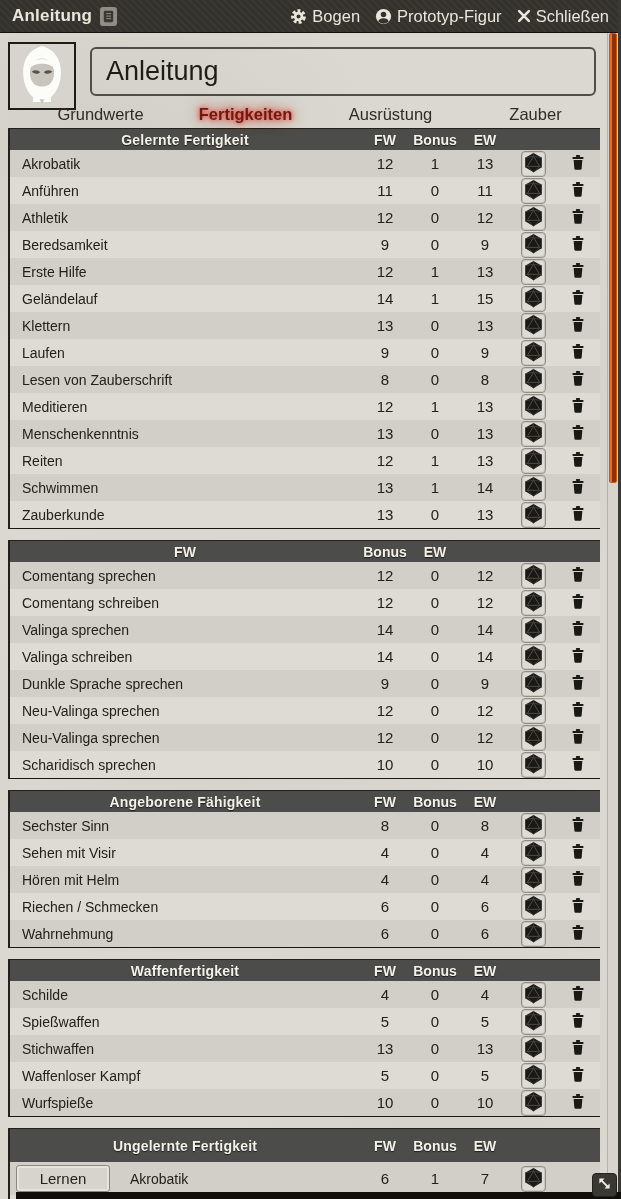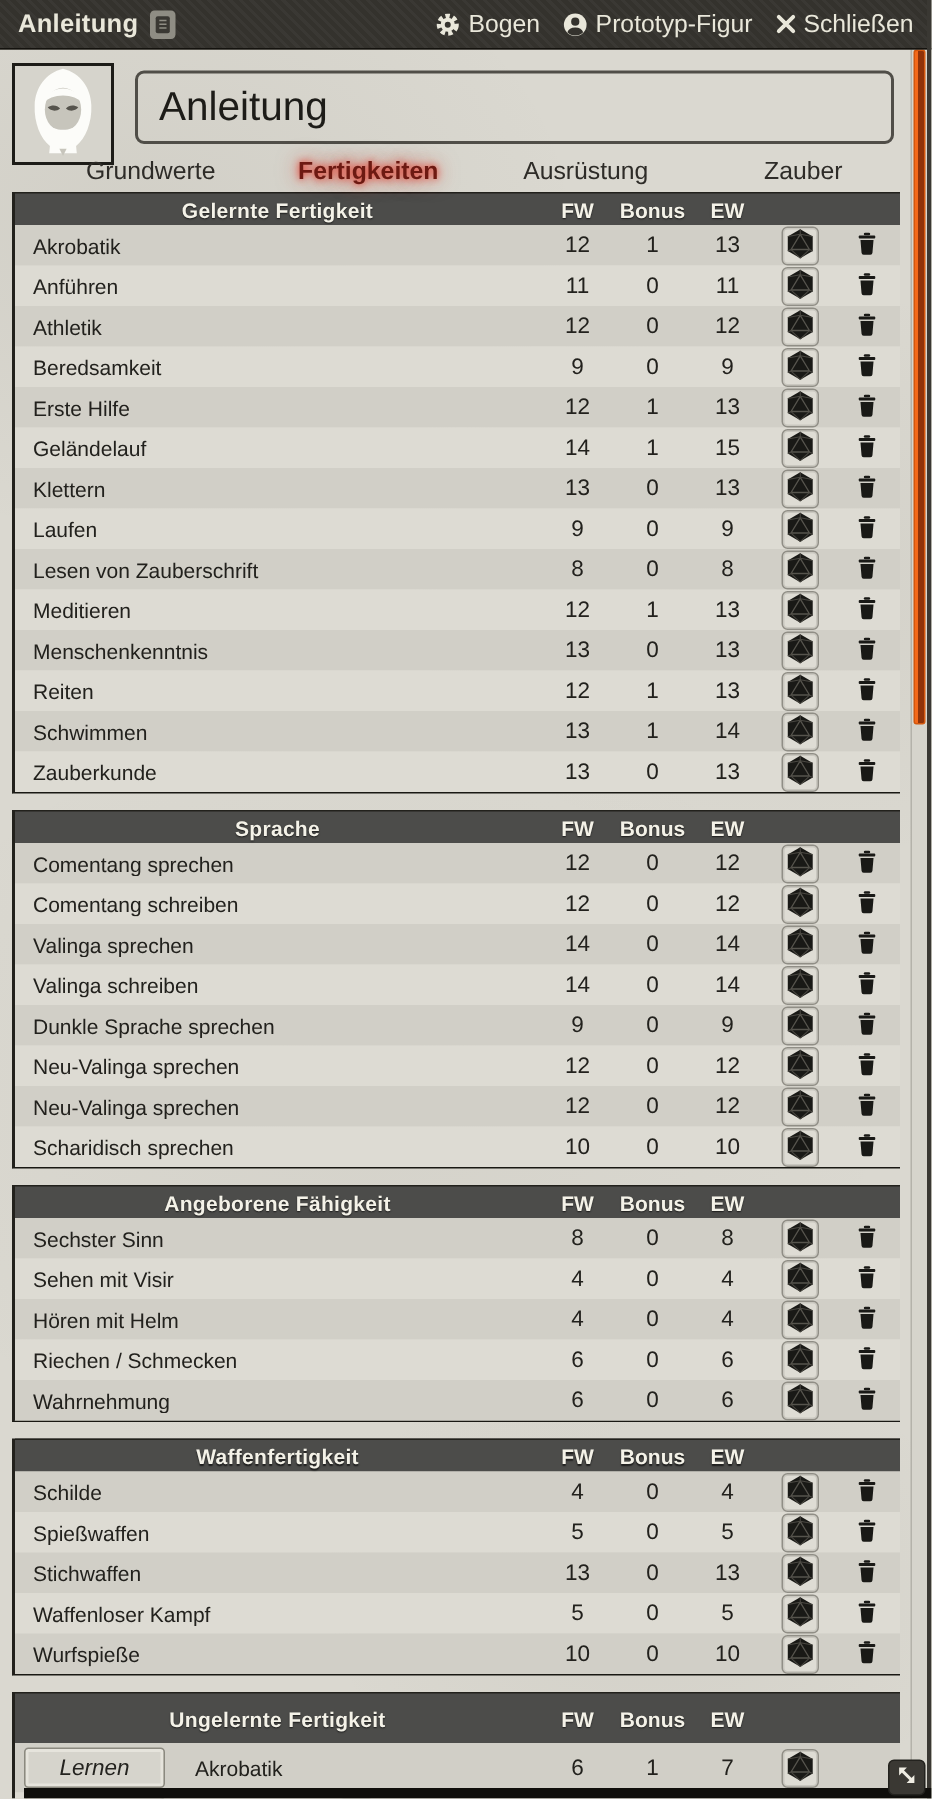--- a/index.html
+++ b/index.html
@@ -60,21 +60,21 @@
   .t-row.u .cell-name{padding-left:16px;}
   .cell-num{text-align:center;font-size:15px;color:#22211d;}
   .r-odd{background:#d1cfc7;}
   .r-even{background:#dddbd3;}
   .dice-cell,.trash-cell{display:flex;justify-content:center;}
   .dice-btn{width:25px;height:26px;background:#dedcd4;border:1px solid #908e86;border-radius:4px;
     box-shadow:0 0 0 1px #c9c7bf inset;display:flex;align-items:center;justify-content:center;padding:0;cursor:pointer;}
   .trash-btn{width:22px;height:22px;background:transparent;border:none;padding:0;cursor:pointer;
     display:flex;align-items:center;justify-content:center;}
   .learn-btn{margin-left:6px;width:94px;height:27px;background:#d6d4cc;border:1px solid #8b897f;border-radius:3px;
-    box-shadow:0 0 0 2px #e6e4dc inset;font-size:15px;color:#24231f;font-family:inherit;cursor:pointer;font-style:italic;}
+    box-shadow:0 0 0 2px #e6e4dc inset;font-size:15px;color:#24231f;font-family:inherit;cursor:pointer;}
 
   
   .win-edge{position:absolute;top:0;right:0;bottom:0;width:3px;background:#3a3833;z-index:11;}
   .sb-track{position:absolute;top:33px;right:3px;bottom:0;width:11px;background:#d6d4cc;
     border-left:1px solid #b4b2aa;z-index:9;box-sizing:border-box;}
   .sb-thumb{position:absolute;top:0;left:1px;width:8px;height:450px;box-sizing:border-box;
     background:linear-gradient(90deg,#f4691a 0 2px,#8f3209 2px 6px,#c44d10 6px);
     border:1px solid #d2570e;border-radius:2px;cursor:pointer;}
   .bottom-bar{position:absolute;left:16px;right:0;bottom:0;height:7px;background:#0f0e0b;z-index:12;}
   .resize-btn{position:absolute;right:4px;bottom:2px;width:25px;height:24px;z-index:13;
@@ -546,21 +546,20 @@
     <rect x="2.8" y="3.3" width="12.4" height="2.2" rx="0.7"></rect>
     <path d="M4.1 6.6 h9.8 l-0.8 9.6 a1.6 1.6 0 0 1 -1.6 1.5 h-5 a1.6 1.6 0 0 1 -1.6 -1.5 Z"></path>
   </svg>
 </span>
             </button>
           </div>
         </div>
       </section>
       <section class="skill-table">
         <div class="t-row t-head">
-          <div class="title">Sprache</div>
           <div class="num">FW</div>
           <div class="num">Bonus</div>
           <div class="num">EW</div>
           <div></div>
           <div></div>
         </div>
         <div class="t-row r-odd">
           <div class="cell-name">Comentang sprechen</div>
           <div class="cell-num">12</div>
           <div class="cell-num">0</div>

